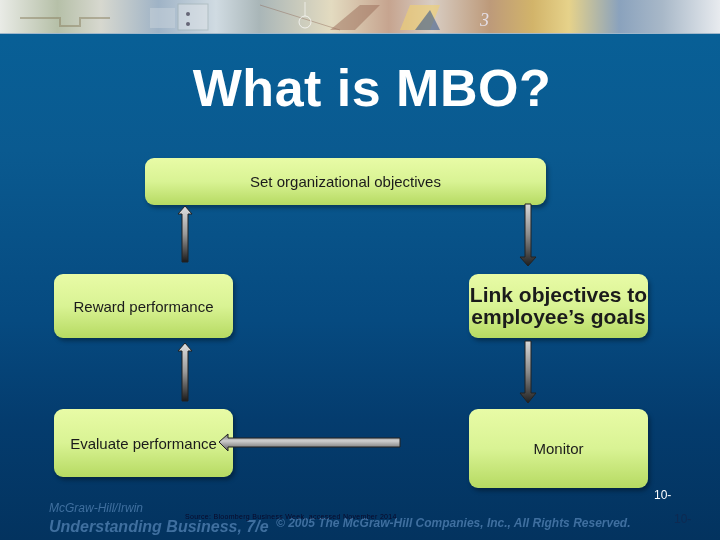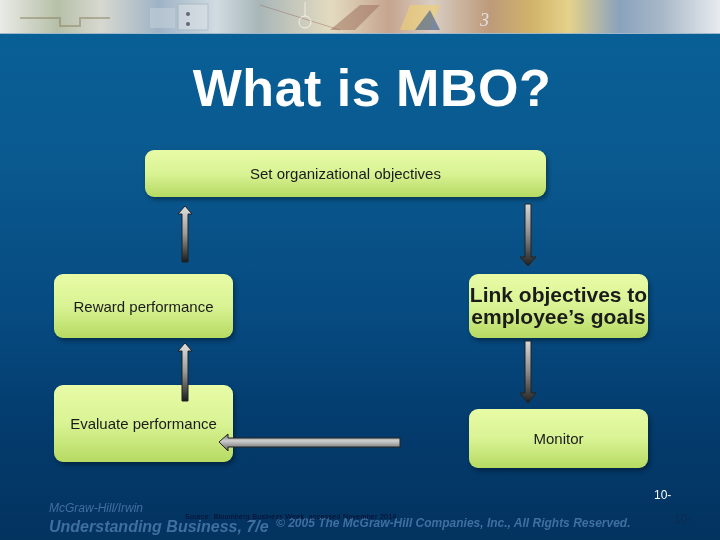--- a/index.html
+++ b/index.html
@@ -62,38 +62,38 @@
     <line x1="305" y1="2" x2="305" y2="16" stroke="#fff" opacity="0.6"></line>
     <polygon points="330,30 360,5 380,5 355,30" fill="#9a6c58" opacity="0.5"></polygon>
     <polygon points="400,30 410,5 440,5 430,30" fill="#f0d070" opacity="0.6"></polygon>
     <polygon points="415,30 430,10 440,30" fill="#3a5a8a" opacity="0.6"></polygon>
     <text x="480" y="26" font-size="18" fill="#eef" font-style="italic" font-family="Liberation Serif, serif" opacity="0.8">3</text>
   </svg>
 </div>
 
 <div class="title">What is MBO?</div>
 
-<div class="box" style="left:145px; top:150px; width:401px; height:47px;">
+<div class="box" style="left:145px; top:158px; width:401px; height:47px;">
   <span>Set organizational objectives</span>
 </div>
 
 <div class="box" style="left:54px; top:274px; width:179px; height:64px;">
   <span>Reward performance</span>
 </div>
 
 <div class="box bold" style="left:469px; top:274px; width:179px; height:64px; flex-direction:column;">
   <span>Link objectives to</span>
   <span>employee’s goals</span>
 </div>
 
-<div class="box" style="left:54px; top:385px; width:179px; height:77px;">
+<div class="box" style="left:54px; top:409px; width:179px; height:68px;">
   <span>Evaluate performance</span>
 </div>
 
-<div class="box" style="left:469px; top:409px; width:179px; height:59px;">
+<div class="box" style="left:469px; top:409px; width:179px; height:79px;">
   <span>Monitor</span>
 </div>
 
 <svg width="720" height="540" style="position:absolute;left:0;top:0;pointer-events:none">
   <defs>
     <linearGradient id="gUp" x1="0" y1="0" x2="0" y2="1">
       <stop offset="0" stop-color="#e0e0e0"></stop>
       <stop offset="0.5" stop-color="#9a9a9a"></stop>
       <stop offset="1" stop-color="#1a1a1a"></stop>
     </linearGradient>

